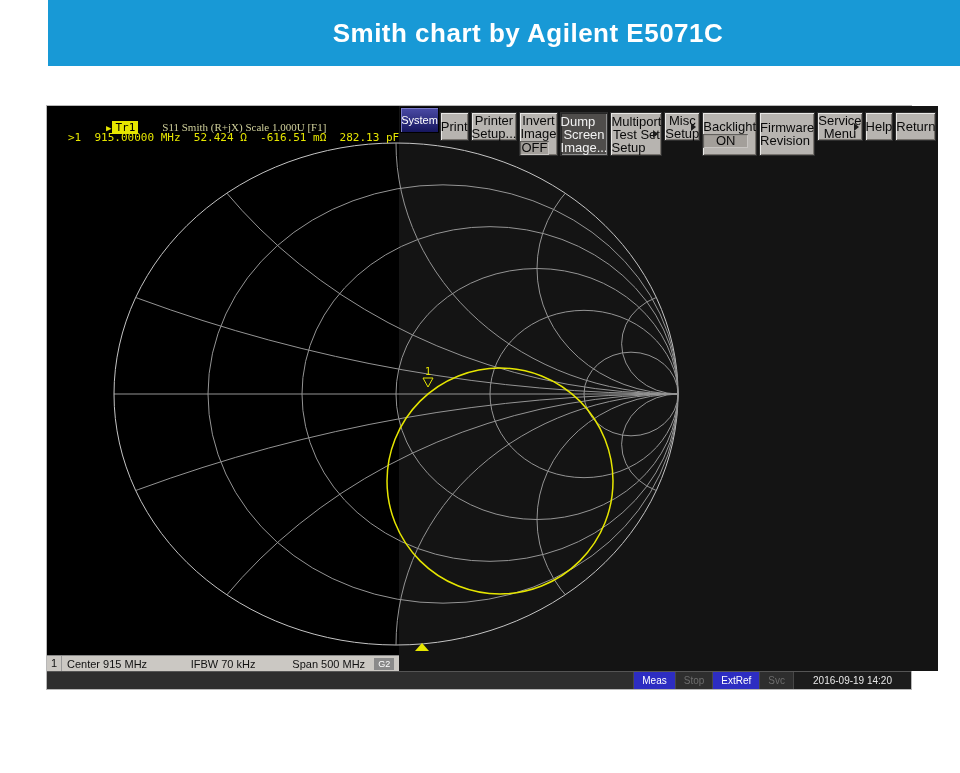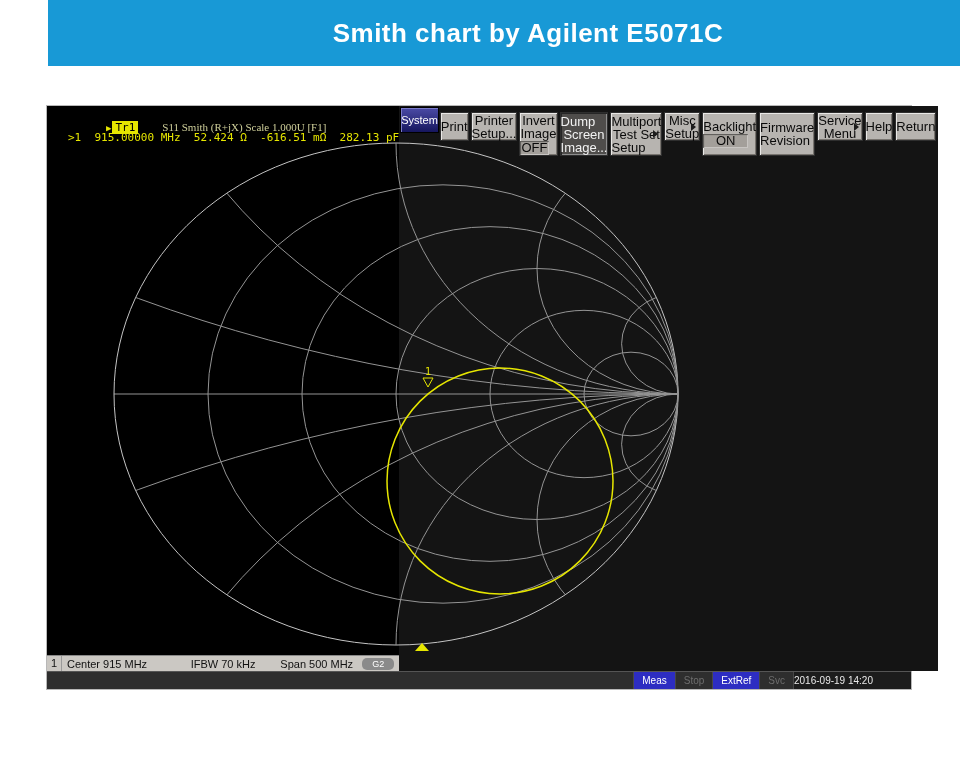--- a/index.html
+++ b/index.html
@@ -30,21 +30,21 @@
   .chart-spacer { flex:1; }
 
   
   .status-bar { height:16px; background:#cbc8c3; color:#111; font-size:11px;
                 display:flex; align-items:center; position:relative; border-top:1px solid #888; }
   .ch-box { width:15px; text-align:center; border-right:1px solid #999; height:100%; line-height:15px; }
   .st-center { padding-left:5px; }
   .st-mid { position:absolute; left:50%; transform:translateX(-50%); }
   .st-right { margin-left:auto; display:flex; align-items:center; padding-right:5px; }
   .g2-badge { margin-left:9px; background:#8a8a8a; color:#fff; font-size:9px;
-              border-radius:5px; padding:0 10px; line-height:12px; }
+              border-radius:0; padding:0 4px; line-height:12px; }
 
   
   .menu-col { flex:1; background:#141414; display:flex; flex-direction:row; padding:0 1px; }
   .menu-title { height:26px; margin:1px 0 0; display:flex; align-items:center; justify-content:center;
                 background:linear-gradient(#4b4ba6,#16165e); color:#fff; font-size:11px;
                 border:1px solid #000; box-shadow:inset 1px 1px 0 #7a7ac8; }
   .btn { position:relative; margin:6px 1px 0; background:#b7b4b0; border:1px solid #2e2e2e;
          box-shadow:inset 1px 1px 0 #e9e8e6, inset -1px -1px 0 #78746f;
          color:#0a0a0a; font-size:13px; display:flex; flex-direction:column;
          align-items:flex-start; justify-content:center; height:29px; cursor:pointer; text-align:center; }
@@ -57,21 +57,21 @@
   .sub-arrow { position:absolute; right:3px; top:50%; transform:translateY(-50%);
                width:0; height:0; border-left:5px solid #1c1c1c;
                border-top:4px solid transparent; border-bottom:4px solid transparent; }
   .menu-fill { flex:1; }
 
   
   .bottom-bar { height:18px; background:#2e2e2e; display:flex; justify-content:flex-end;
                 align-items:stretch; font-size:10px; border-top:1px solid #555; }
   .bb-item { line-height:17px; padding:0 8px; border-left:1px solid #474747; color:#6d6d6d; }
   .bb-item.active { background:#2d2dc2; color:#ffffff; }
-  .bb-date { width:118px; background:#1c1c1c; color:#e8e8e8;
+  .bb-date { width:118px; text-align:center; background:#1c1c1c; color:#e8e8e8;
              line-height:17px; border-left:1px solid #474747; }
 </style>
 </head>
 <body>
 
 <div class="banner">
   <span>Smith chart by Agilent E5071C</span>
 </div>
 
 <div class="device">

